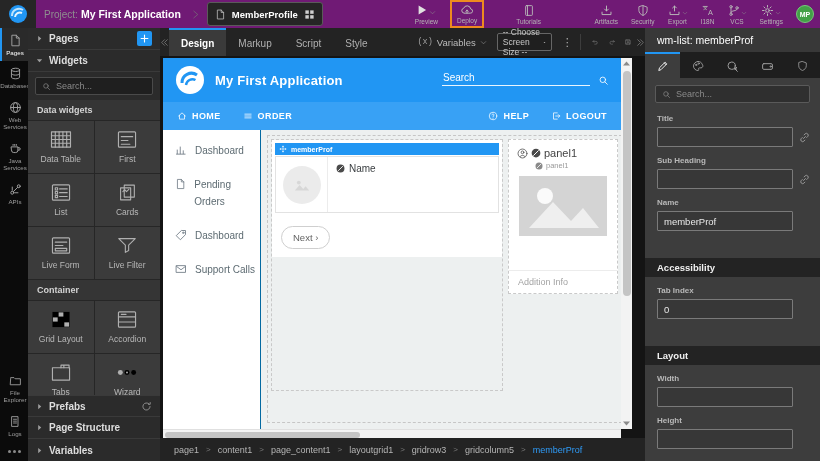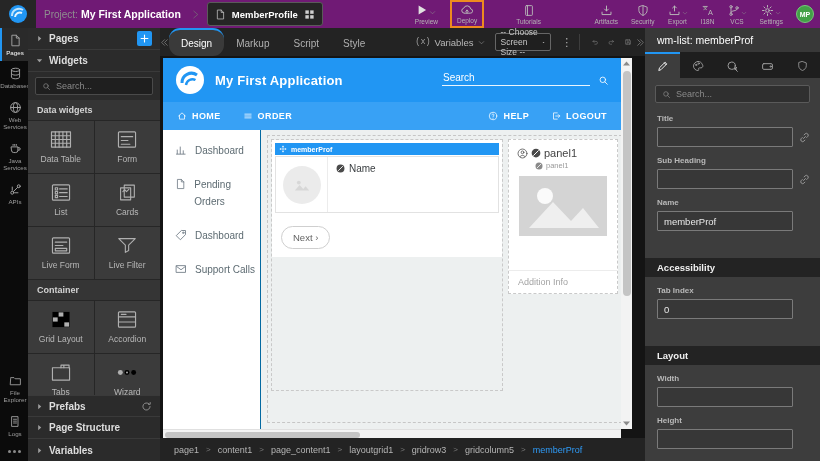--- a/index.html
+++ b/index.html
@@ -47,21 +47,21 @@
   .tile-grid{display:grid;grid-template-columns:1fr 1fr;gap:1px;margin-top:1px;}
   .tile{background:#3b3b3b;height:52px;display:flex;flex-direction:column;align-items:center;justify-content:center;gap:5px;color:#b0b0b0;}
   .tile .tlbl{font-size:8.5px;color:#b8b8b8;}
   .lp-bottom{margin-top:auto;}
 
   
   #center{position:absolute;left:160px;top:28px;width:485px;height:433px;background:#141414;display:flex;flex-direction:column;}
   #dtoolbar{height:28px;min-height:28px;background:#232323;display:flex;align-items:center;color:#b0b0b0;}
   .collapse{width:14px;display:flex;justify-content:center;color:#8a8a8a;}
   .dtab{height:28px;display:flex;align-items:center;padding:0 12px;font-size:10px;border-top:2px solid transparent;}
-  .dtab.active{background:#3a3a3a;border-top-color:#2196f3;color:#fff;font-weight:normal;border-radius:11px;}
+  .dtab.active{background:#3a3a3a;border-top-color:#2196f3;color:#fff;font-weight:bold;}
   .vars{margin-left:38px;display:flex;align-items:center;gap:4px;font-size:9.5px;color:#b9b9b9;}
   .vars .vx{font-size:8.5px;color:#9e9e9e;font-family:"Liberation Mono","DejaVu Sans Mono",monospace;}
   .scr-select{margin-left:10px;width:102px;height:18px;border:1px solid #666;border-radius:2px;background:#1f1f1f;display:flex;align-items:center;justify-content:space-between;padding:0 5px;font-size:8.5px;color:#c9c9c9;}
   .dots-v{margin-left:10px;font-size:11px;color:#b0b0b0;letter-spacing:0;}
   .tb-sep{width:1px;height:16px;background:#3d3d3d;margin:0 7px;}
   .mini-ic{color:#8f8f8f;margin:0 5px;}
   #canvas-wrap{flex:1;position:relative;overflow:hidden;}
   #canvas{position:absolute;left:3px;top:2px;width:458px;bottom:9px;background:#fff;overflow:hidden;display:flex;flex-direction:column;}
   #vscroll{position:absolute;left:461px;top:2px;width:11px;bottom:9px;background:#f3f3f3;}
   #vscroll .thumb{position:absolute;left:1.5px;width:8px;top:13px;height:225px;background:#c4c4c4;border-radius:4px;}
@@ -345,21 +345,21 @@
               <rect x="2" y="2" width="20" height="16"></rect>
               <path d="M2 6h20M2 10h20M2 14h20M6 2v16M10 2v16M14 2v16M18 2v16"></path>
             </svg>
           <span class="tlbl">Data Table</span>
         </div>
         <div class="tile">
           <svg class="ic" width="24" height="19" viewBox="0 0 24 20">
               <rect x="3" y="2" width="18" height="16" rx="1"></rect>
               <path d="M6 7h12M6 11h7M6 15h9"></path>
             </svg>
-          <span class="tlbl">Form</span>
+          <span class="tlbl">First</span>
         </div>
         <div class="tile">
           <svg class="ic" width="24" height="19" viewBox="0 0 24 20">
               <rect x="3" y="2" width="18" height="16" rx="1"></rect>
               <rect x="6" y="5" width="2.4" height="2.4"></rect>
               <path d="M10.5 6.2h8"></path>
               <rect x="6" y="9" width="2.4" height="2.4"></rect>
               <path d="M10.5 10.2h8"></path>
               <rect x="6" y="13" width="2.4" height="2.4"></rect>
               <path d="M10.5 14.2h8"></path>

